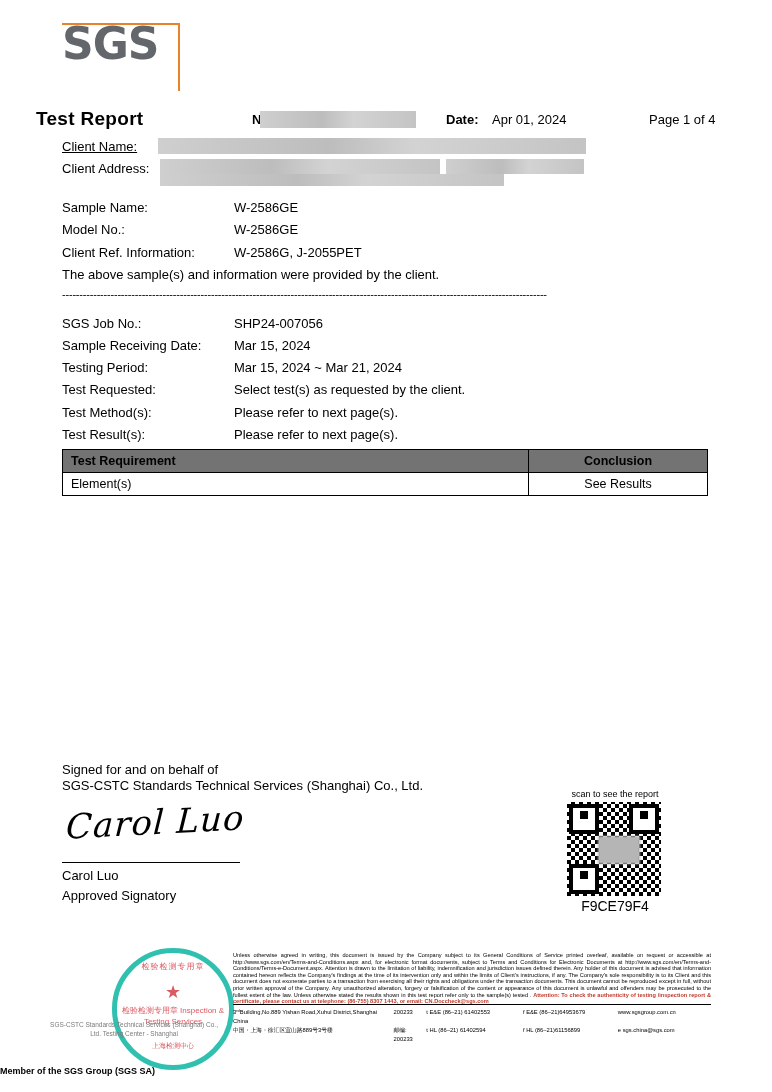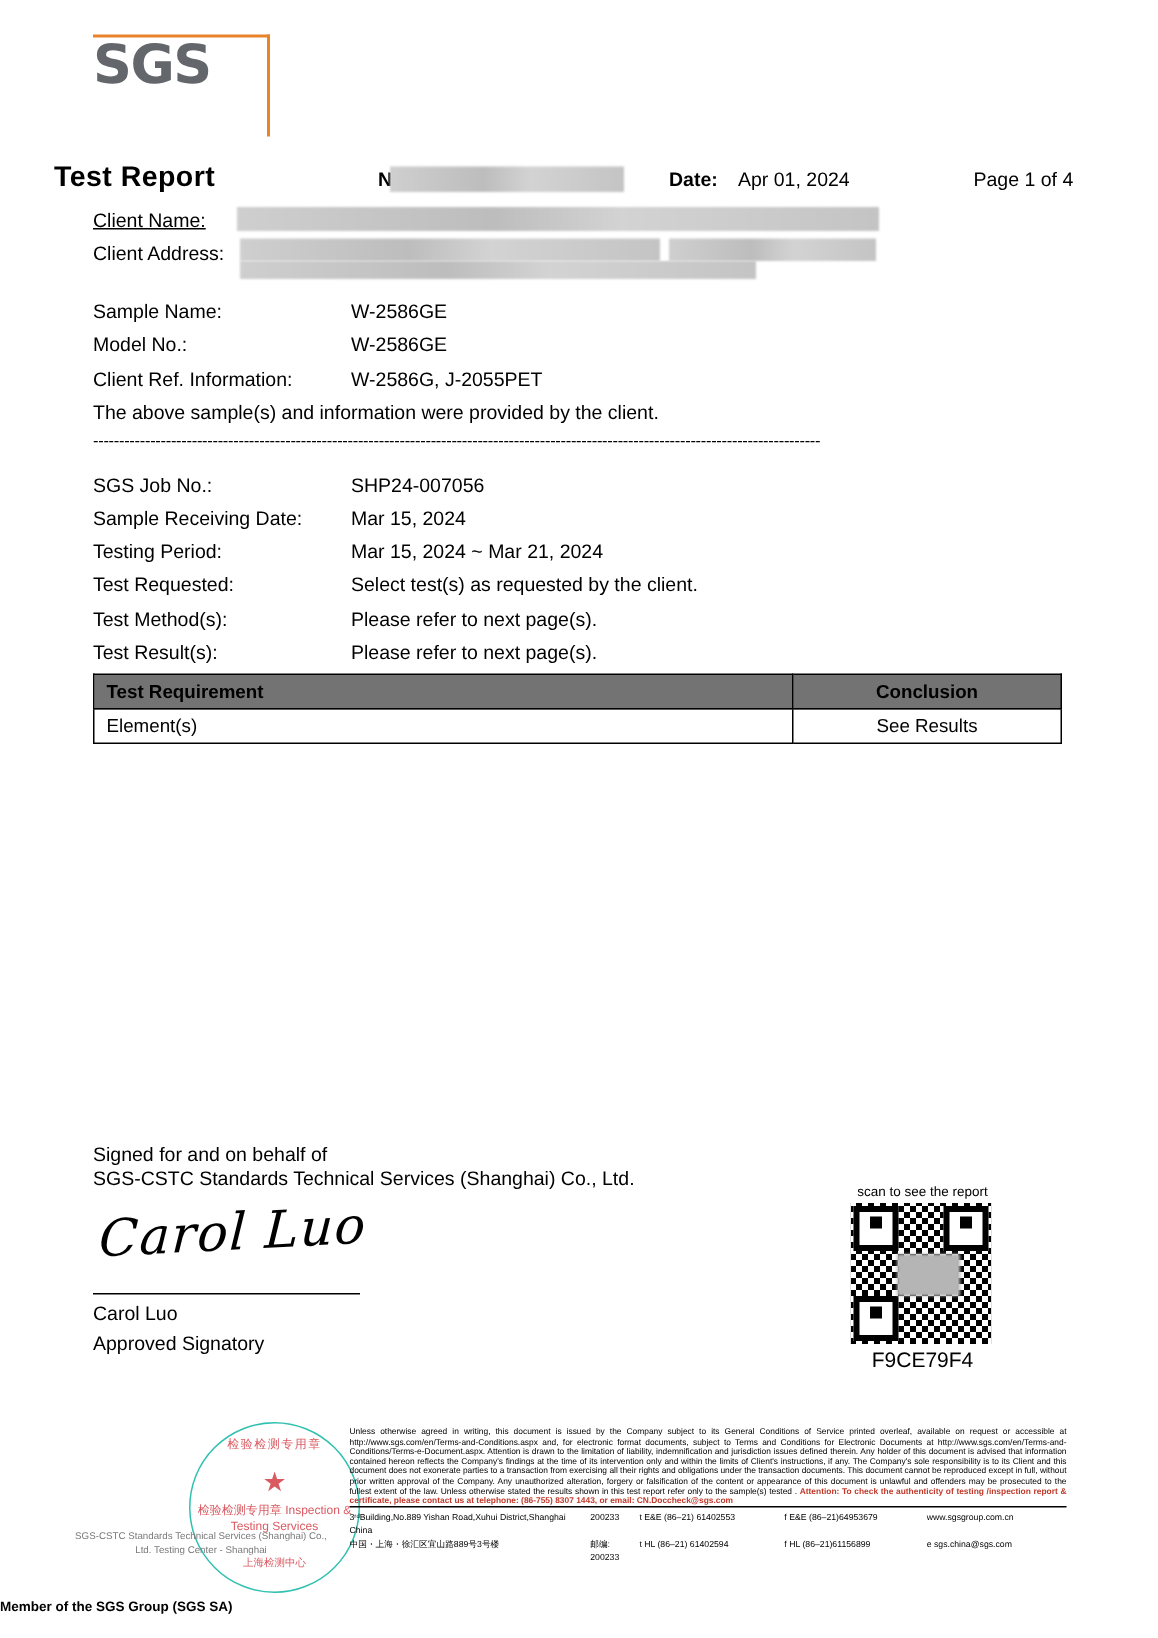--- a/index.html
+++ b/index.html
@@ -27,21 +27,21 @@
   .logo-block {
     position: absolute;
     left: 62px;
     top: 18px;
     width: 130px;
     height: 62px;
   }
   .logo-text {
     font-family: "DejaVu Sans", sans-serif;
     font-weight: bold;
-    font-size: 36px;
+    font-size: 44px;
     letter-spacing: -1px;
     color: #63666A;
     line-height: 52px;
     position: relative;
     z-index: 2;
   }
   .logo-bar-h {
     position: absolute;
     left: 0;
     top: 5px;
@@ -309,25 +309,25 @@
     left: 560px;
     top: 898px;
     width: 110px;
     text-align: center;
     font-size: 14px;
   }
 
   
   .seal {
     position: absolute;
-    left: 126px;
+    left: 112px;
     top: 948px;
     width: 112px;
     height: 112px;
-    border: 1px solid #14b8a6;
+    border: 5px solid #14b8a6;
     border-radius: 50%;
     color: #d4444c;
     opacity: 0.88;
   }
   .seal .seal-star {
     position: absolute;
     left: 50%;
     top: 30px;
     transform: translateX(-50%);
     font-size: 18px;

